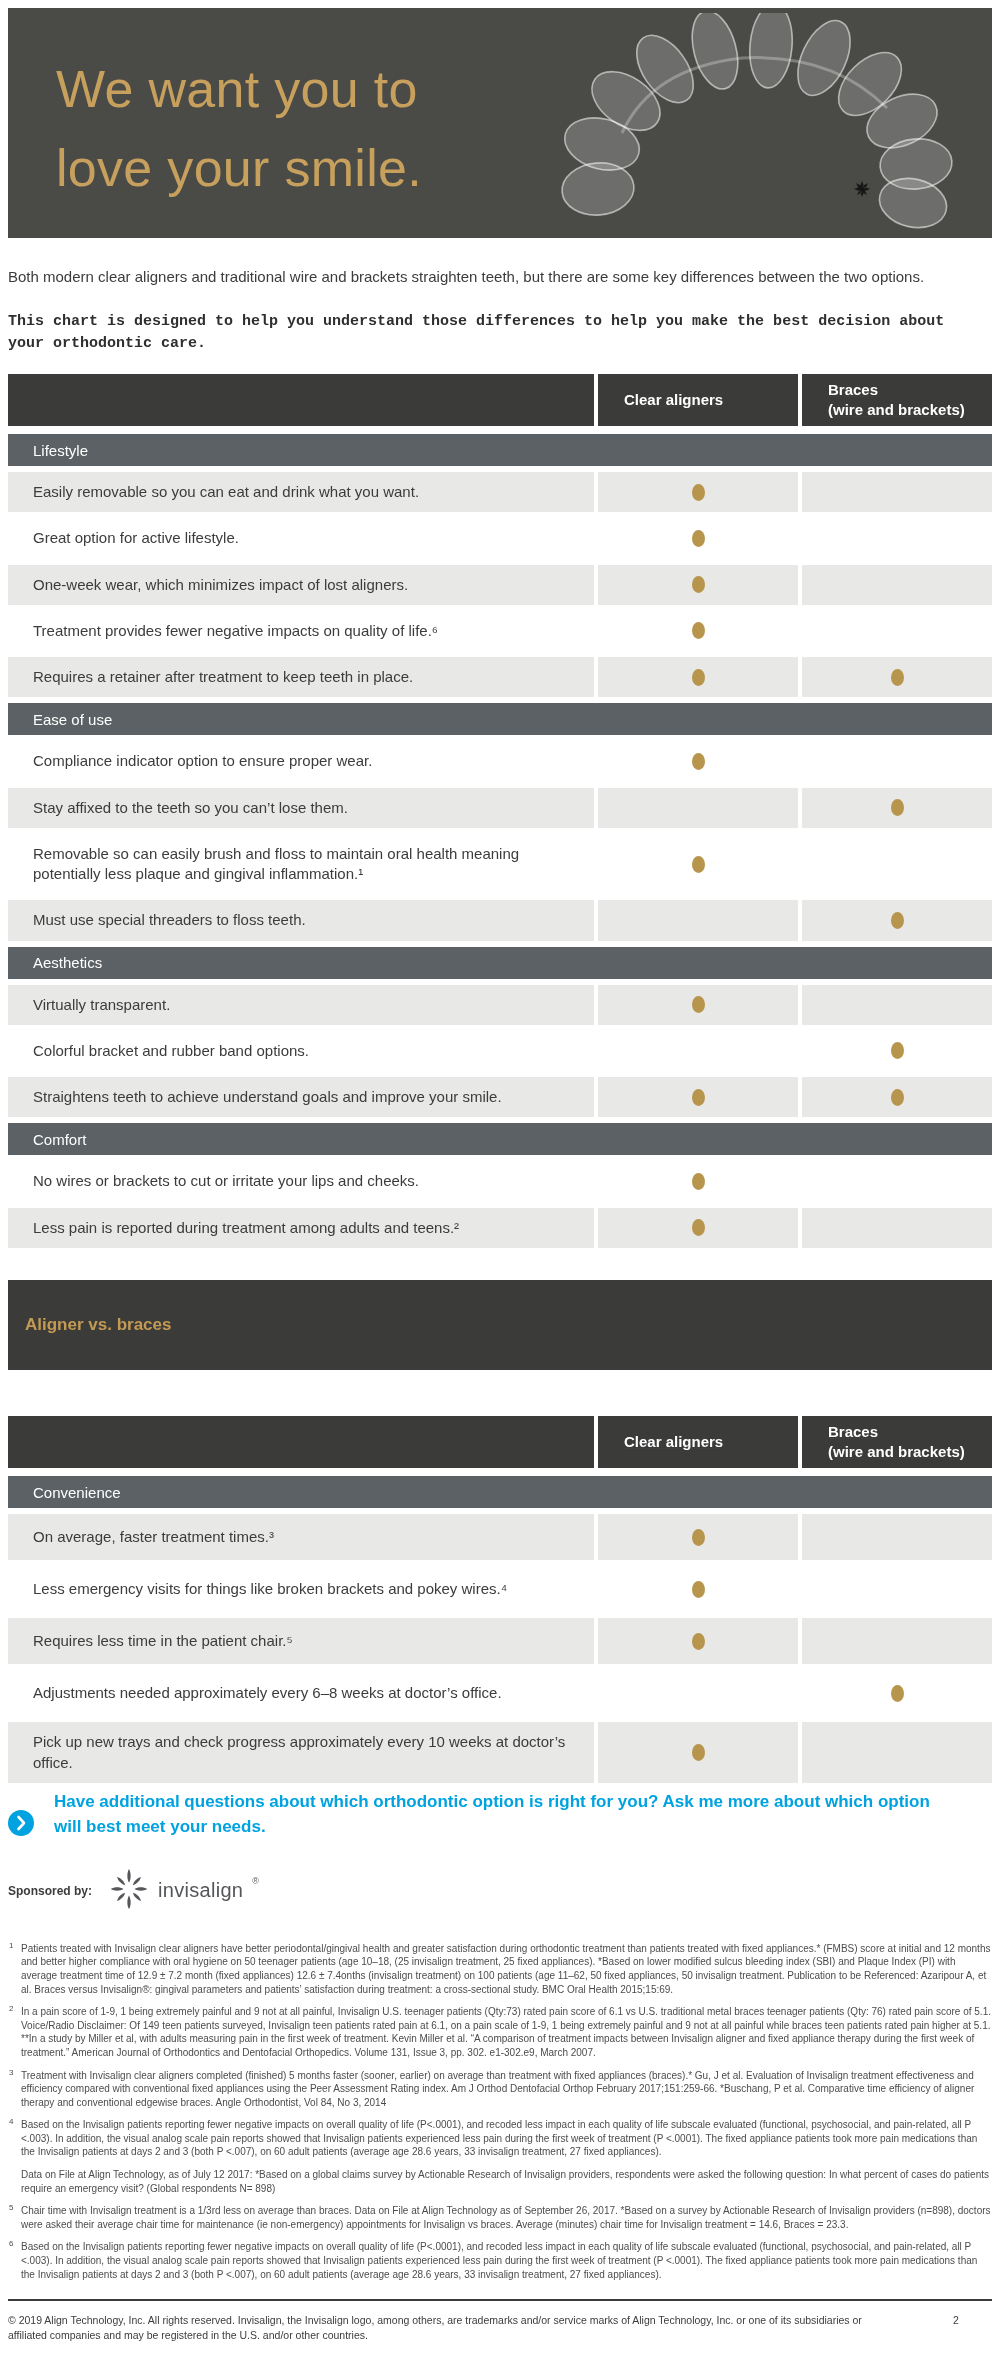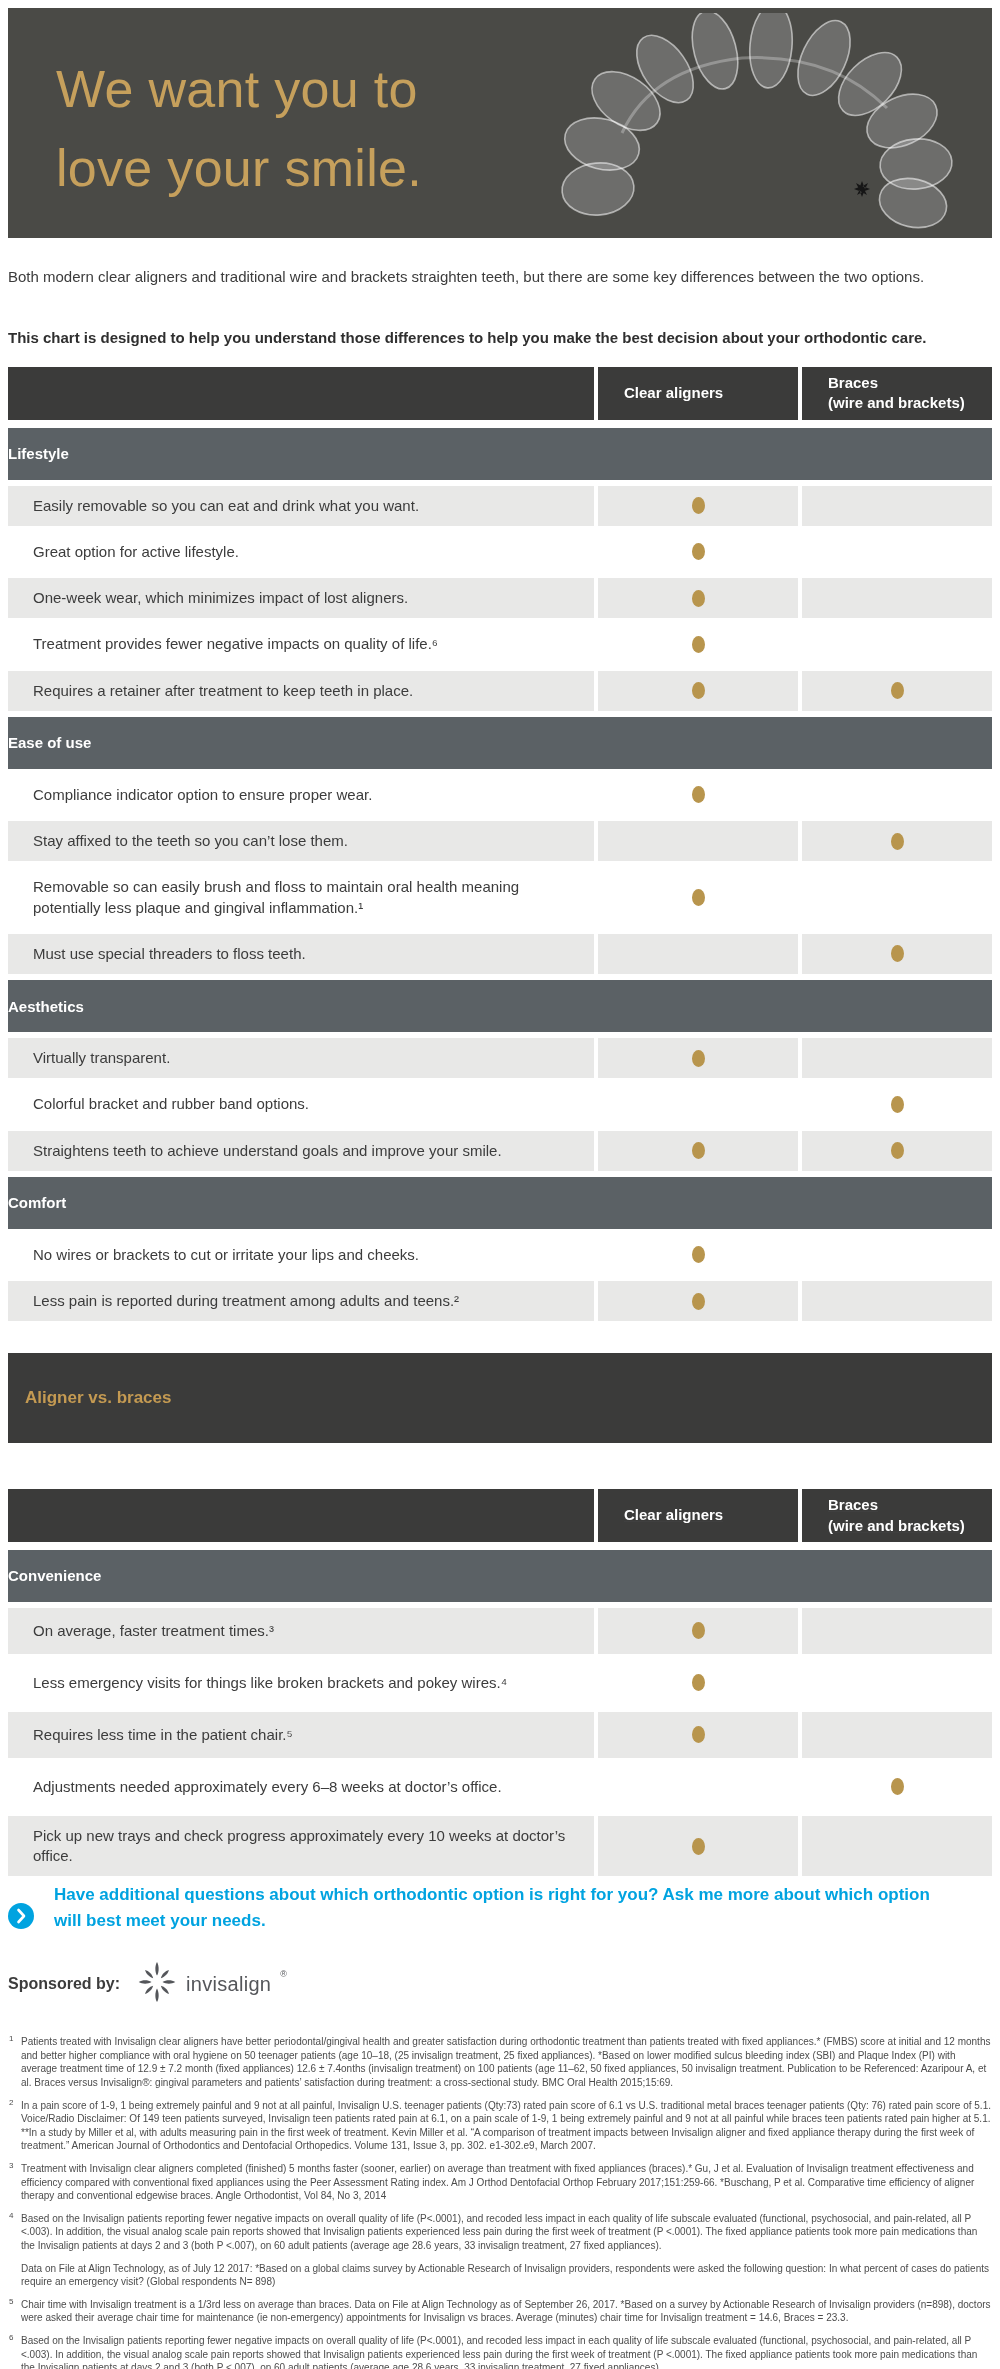--- a/index.html
+++ b/index.html
@@ -18,38 +18,38 @@
   }
   .hero-title {
     position:absolute; left:48px; top:42px;
     font-size:52px; font-weight:400; color:#c6a05c; line-height:1.52;
     letter-spacing:.3px;
   }
   .hero-art { position:absolute; right:20px; top:5px; }
 
   
   .intro1 { margin-top:28px; font-size:15px; line-height:1.5; max-width:940px; color:#3c3c3c; }
-  .intro2 { margin-top:38px; font-size:15px; line-height:1.5; max-width:940px; color:#2f2f2f; font-weight:bold; }
+  .intro2 { margin-top:22px; font-size:15px; line-height:1.5; max-width:940px; color:#2f2f2f; font-weight:bold;font-family:Liberation Mono, monospace; }
 
   
   .tablewrap { margin-top:18px; }
   .thead {
     display:grid; grid-template-columns:586px 200px 1fr; gap:4px;
     margin-bottom:8px;
     text-decoration:underline;
   }
   .th {
     background:#3b3b3a; color:#ffffff; font-weight:bold; font-size:15px;
     min-height:48px; display:flex; flex-direction:column; justify-content:center;
     padding:6px 10px 6px 26px; line-height:1.35;
   }
   .th.feature-col { padding:0; }
   .secbar {
-    background:#5b6165; color:#ffffff; font-weight:bold; font-size:15px;
-    height:52px; display:flex; align-items:center; 
+    background:#5b6165; color:#ffffff; font-weight:normal; font-size:15px;
+    height:32px; display:flex; align-items:center; padding-left:25px;
     margin-bottom:6px;
   }
   .trow {
     display:grid; grid-template-columns:586px 200px 1fr; gap:4px;
     margin-bottom:6px;
   }
   .trow .cell { background:#ffffff; min-height:39px; display:flex; align-items:center; }
   .trow.shaded .cell { background:#e8e8e7; }
   .cell.feature { padding:10px 24px 10px 25px; font-size:15px; line-height:1.35; color:#3c3c3c; }
   .cell.mark { justify-content:center; }
@@ -64,21 +64,21 @@
   .banner span { color:#c49a52; font-weight:bold; font-size:17px; }
   .t2wrap { margin-top:46px; }
 
   
   .cta { display:flex; gap:20px; align-items:flex-end; }
   .cta-icon { flex:0 0 auto; margin-top:2px; }
   .cta-text { font-size:17px; font-weight:bold; color:#00a3e0; line-height:1.5; max-width:905px; }
 
   
   .sponsor { margin-top:26px; display:flex; align-items:center; gap:16px; }
-  .sponsor-label { font-size:16px; font-weight:bold; color:#3c3c3c; }
+  .sponsor-label { font-size:12px; font-weight:bold; color:#3c3c3c; }
   .brand { display:flex; align-items:center; gap:8px; }
   .brand-word { font-size:20px; color:#54565a; letter-spacing:.3px; }
   .brand-tm { font-size:9px; color:#54565a; vertical-align:top; position:relative; top:-10px; left:1px; }
 
   
   .footnotes { margin-top:26px; }
   .fn { position:relative; padding-left:13px; font-size:10px; line-height:1.36; color:#4c4c4c; margin-bottom:9px; max-width:984px; }
   .fn .fn-num { position:absolute; left:1px; top:-1px; font-size:8px; }
 
   

